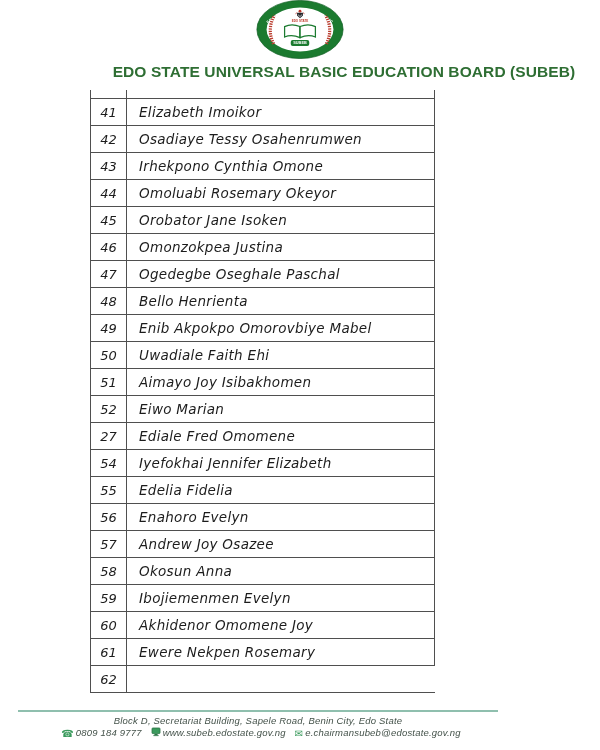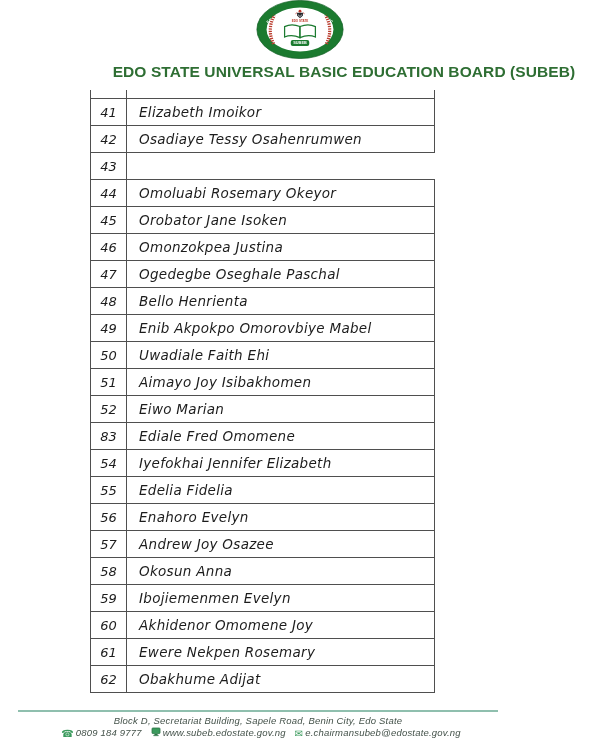--- a/index.html
+++ b/index.html
@@ -125,20 +125,21 @@
     <div class="cell-name">Elizabeth Imoikor</div>
   </div>
 
   <div class="trow">
     <div class="cell-no">42</div>
     <div class="cell-name">Osadiaye Tessy Osahenrumwen</div>
   </div>
 
   <div class="trow">
     <div class="cell-no">43</div>
+    <div class="cell-name">Irhekpono Cynthia Omone</div>
   </div>
 
   <div class="trow">
     <div class="cell-no">44</div>
     <div class="cell-name">Omoluabi Rosemary Okeyor</div>
   </div>
 
   <div class="trow">
     <div class="cell-no">45</div>
     <div class="cell-name">Orobator Jane Isoken</div>
@@ -173,21 +174,21 @@
     <div class="cell-no">51</div>
     <div class="cell-name">Aimayo Joy Isibakhomen</div>
   </div>
 
   <div class="trow">
     <div class="cell-no">52</div>
     <div class="cell-name">Eiwo Marian</div>
   </div>
 
   <div class="trow">
-    <div class="cell-no">83</div>
+    <div class="cell-no">27</div>
     <div class="cell-name">Ediale Fred Omomene</div>
   </div>
 
   <div class="trow">
     <div class="cell-no">54</div>
     <div class="cell-name">Iyefokhai Jennifer Elizabeth</div>
   </div>
 
   <div class="trow">
     <div class="cell-no">55</div>
@@ -219,21 +220,20 @@
     <div class="cell-name">Akhidenor Omomene Joy</div>
   </div>
 
   <div class="trow">
     <div class="cell-no">61</div>
     <div class="cell-name">Ewere Nekpen Rosemary</div>
   </div>
 
   <div class="trow">
     <div class="cell-no">62</div>
-    <div class="cell-name">Obakhume Adijat</div>
   </div>
 </div>
 </div>
 
 <div class="footer">
   <div class="footer-divider"></div>
   <div class="footer-address">Block D, Secretariat Building, Sapele Road, Benin City, Edo State</div>
   <div class="footer-contacts">
     <span class="glyph-icon">☎</span><span>0809 184 9777</span>
     <span class="svg-icon">

